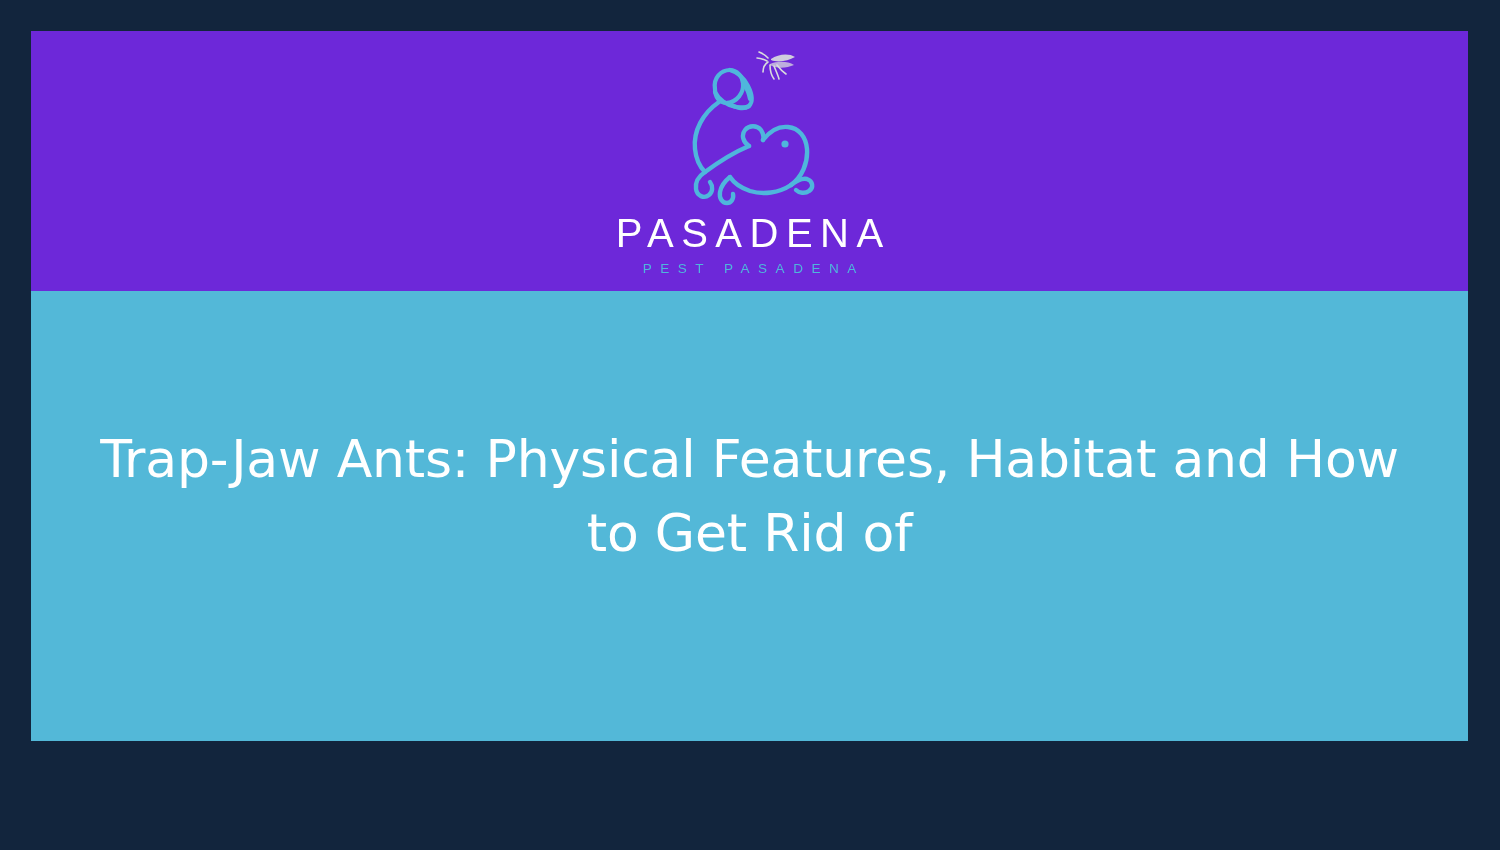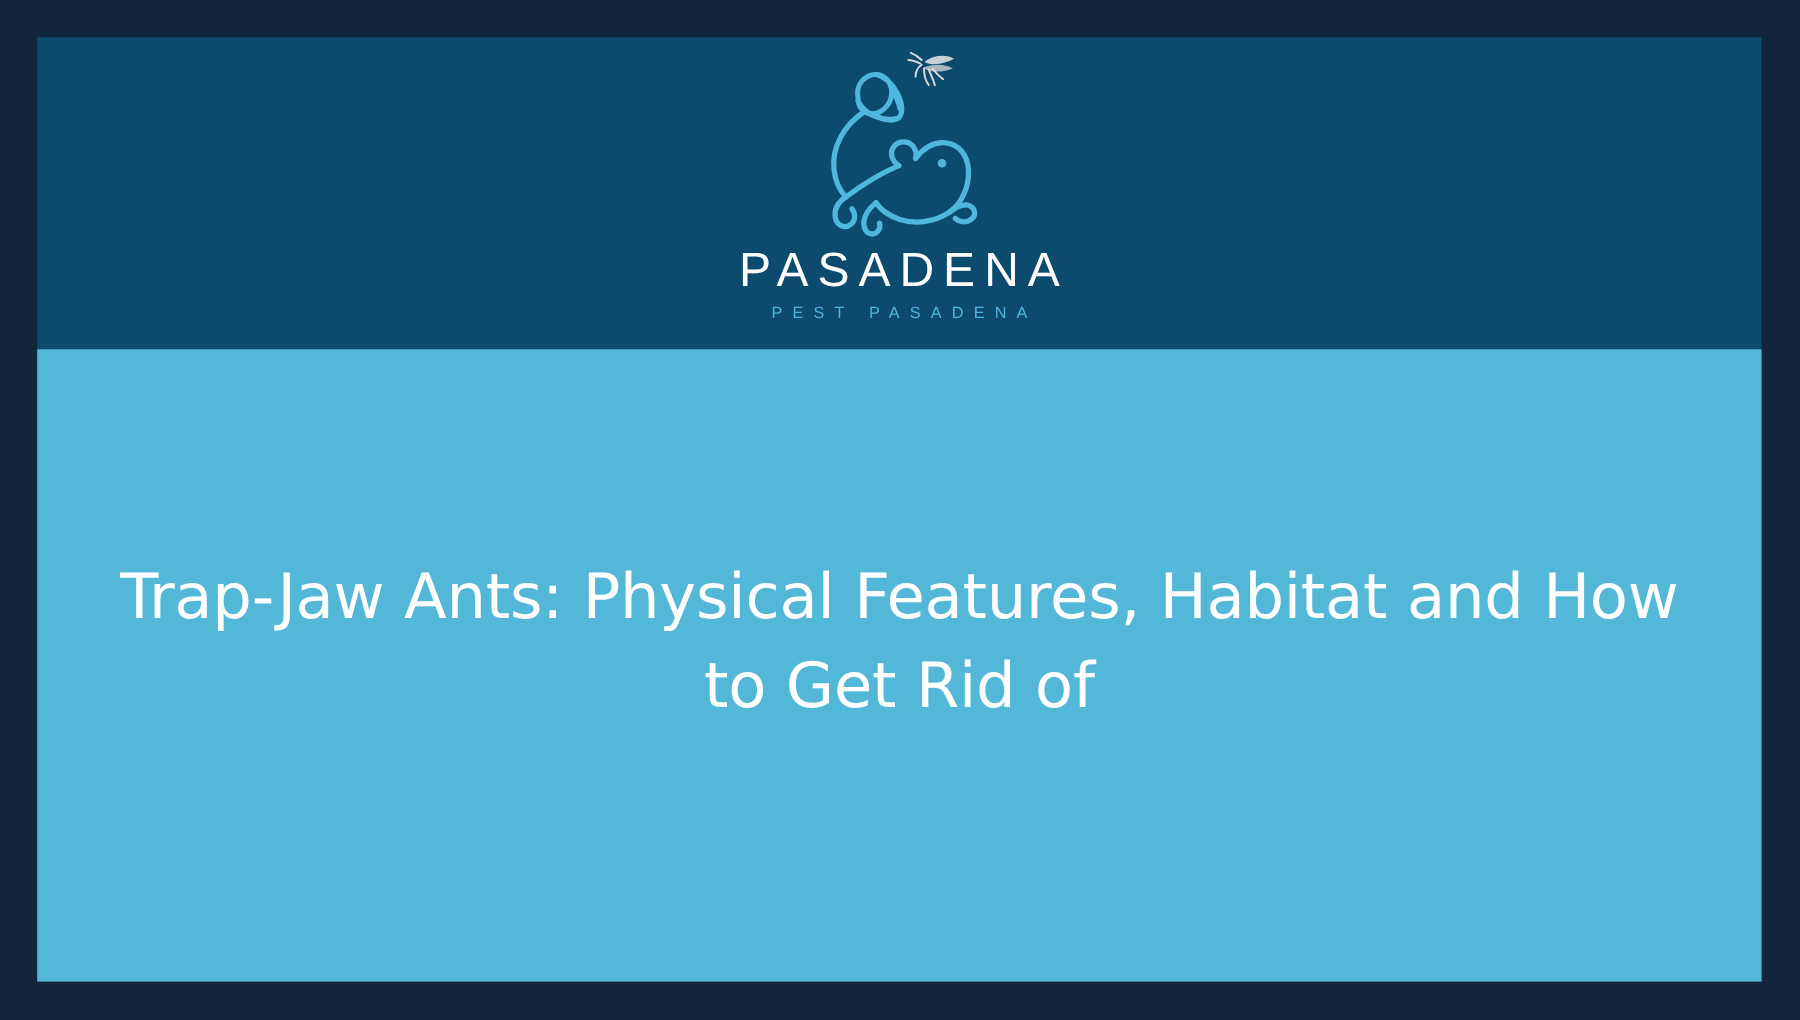--- a/index.html
+++ b/index.html
@@ -22,23 +22,23 @@
     box-sizing: border-box;
   }
 
   
   .header-band {
     position: absolute;
     left: 31px;
     top: 31px;
     width: 1437px;
     height: 260px;
-    background: #0c4a6e;
+    background: #6d28d9;
     display: flex;
-    align-items: flex-start;
+    align-items: flex-end;
     justify-content: center;
   }
 
   .logo-block {
     position: relative;
     width: 300px;
     height: 252px;
     display: flex;
     flex-direction: column;
     align-items: center;
@@ -76,21 +76,21 @@
     text-indent: 8.5px;
     white-space: nowrap;
   }
 
   
   .content-band {
     position: absolute;
     left: 31px;
     top: 291px;
     width: 1437px;
-    height: 527px;
+    height: 450px;
     background: #53b8d8;
     display: flex;
     align-items: center;
     justify-content: center;
     box-sizing: border-box;
     padding: 0 52px;
   }
 
   .slide-title {
     color: #ffffff;

